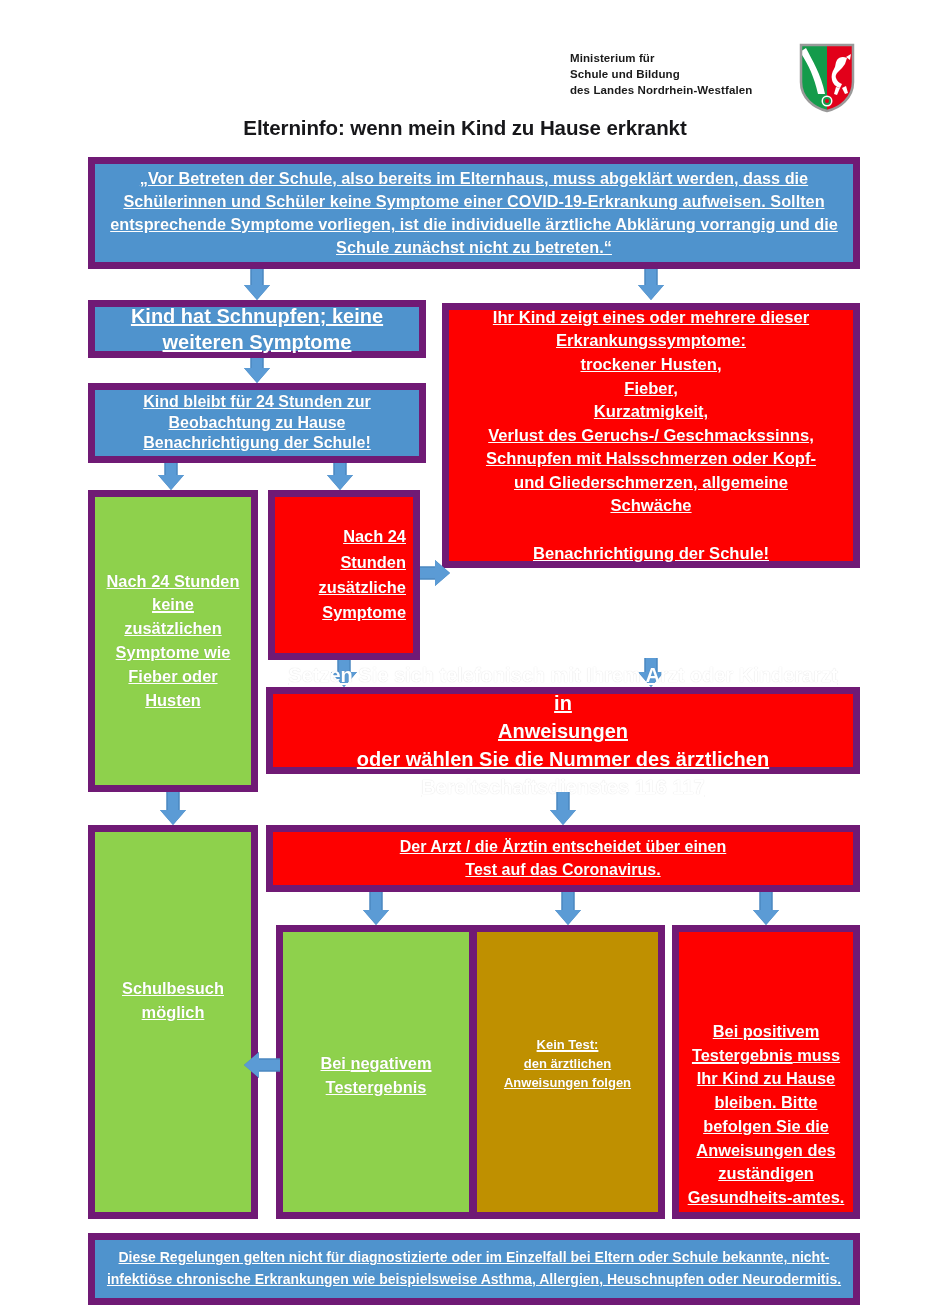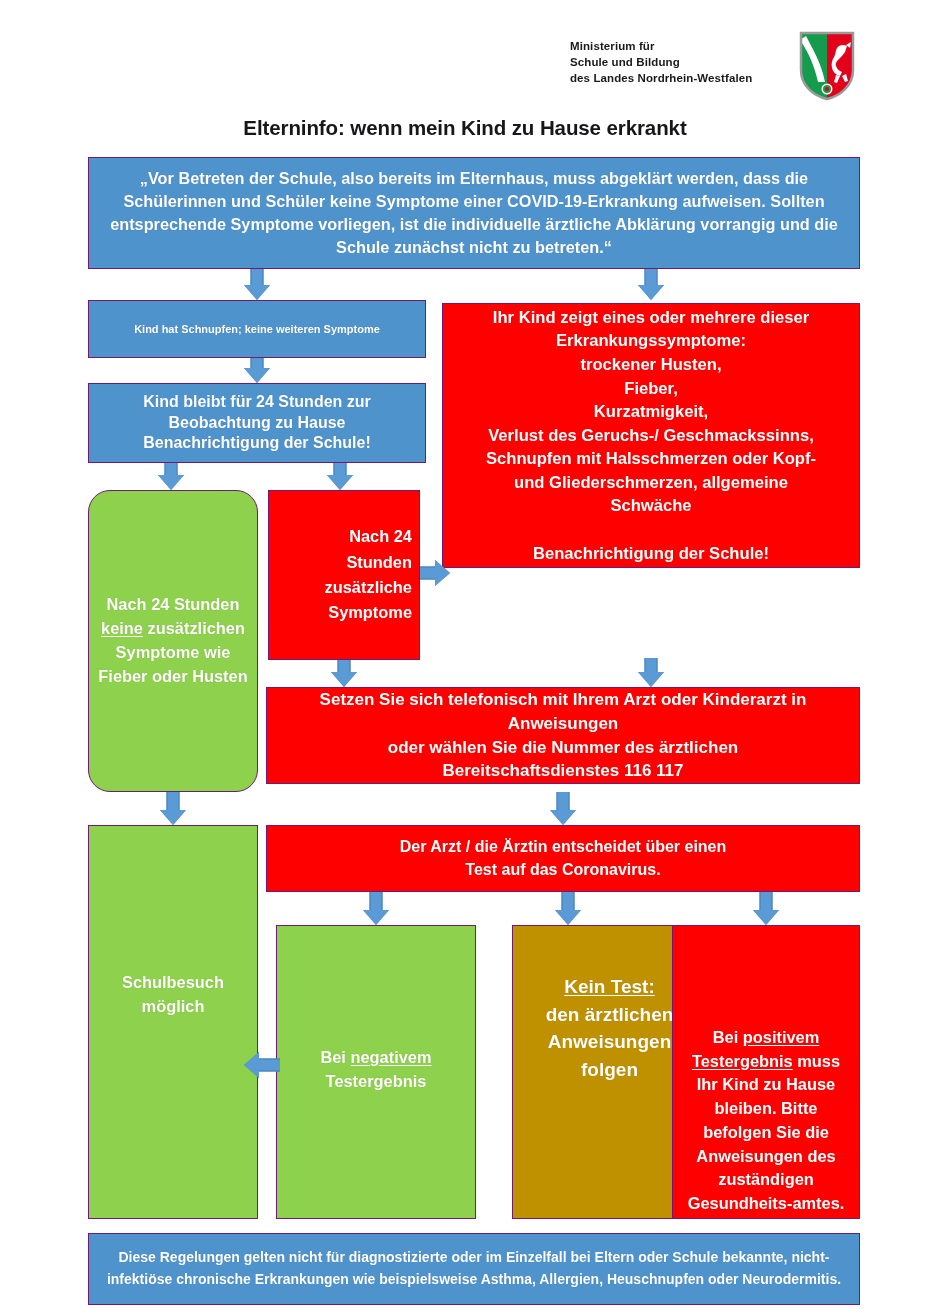--- a/index.html
+++ b/index.html
@@ -11,21 +11,21 @@
   #page {
     position: relative;
     width: 930px; height: 1314px;
     overflow: hidden;
     background: #ffffff;
   }
 
   
   #header-logo-block {
     position: absolute;
-    left: 570px; top: 36px;
+    left: 570px; top: 48px;
     width: 300px; height: 70px;
   }
   #ministry-text {
     position: absolute;
     left: 0; top: 2px;
     font-size: 11.5px;
     font-weight: bold;
     line-height: 16px;
     color: #1a1a1a;
     letter-spacing: .1px;
@@ -46,30 +46,31 @@
     text-align: center;
     font-size: 20.5px;
     font-weight: 600;
     color: #17171a;
     letter-spacing: -.1px;
   }
 
   
   .fbox {
     position: absolute;
-    border: 1px solid #701a75;
+    border: 7px solid #701a75;
     color: #ffffff;
     display: flex;
     align-items: center;
     justify-content: center;
     text-align: center;
     line-height: 1.30;
     font-weight: 600;
     text-shadow: 0 0 1px rgba(0,0,0,.18);
     padding: 2px 7px;
+    text-decoration: underline;
   }
   .fbox > span { display: block; width: 100%; }
   .blue  { background: #4f93cd; }
   .red   { background: #fe0000; }
   .green { background: #8ed14c; }
   .gold  { background: #bf9000; }
   .u { text-decoration: underline; text-underline-offset: 2px; }
 
   
   .arrow-down, .arrow-right, .arrow-left {
@@ -166,21 +167,21 @@
 
   <div class="arrow-down" style="left:244px; top:269px; width:26px; height:31px;">
     <div class="shaft" style="height:17px;"></div>
       <div class="head"></div>
   </div>
   <div class="arrow-down" style="left:638px; top:269px; width:26px; height:31px;">
     <div class="shaft" style="height:17px;"></div>
       <div class="head"></div>
   </div>
 
-  <div class="fbox blue" style="left:88px; top:300px; width:338px; height:58px; font-size:11px;">
+  <div class="fbox blue" style="left:88px; top:300px; width:338px; height:58px; font-size:20px;">
     <span>Kind hat Schnupfen; keine weiteren Symptome</span>
   </div>
 
   <div class="arrow-down" style="left:244px; top:358px; width:26px; height:25px;">
     <div class="shaft" style="height:11px;"></div>
       <div class="head"></div>
   </div>
 
   <div class="fbox blue" style="left:88px; top:383px; width:338px; height:80px; font-size:16px;">
     <span>
@@ -207,21 +208,21 @@
       <span>Fieber,</span><br>
       <span>Kurzatmigkeit,</span><br>
       <span>Verlust des Geruchs-/ Geschmackssinns,</span><br>
       <span>Schnupfen mit Halsschmerzen oder Kopf-</span><br>
       <span>und Gliederschmerzen, allgemeine</span><br>
       <span>Schwäche</span><br><br>
       <span>Benachrichtigung der Schule!</span>
     </span>
   </div>
 
-  <div class="fbox green" style="left:88px; top:490px; width:170px; height:302px; font-size:16.4px; line-height:1.45;border-radius:22px;">
+  <div class="fbox green" style="left:88px; top:490px; width:170px; height:302px; font-size:16.4px; line-height:1.45;">
     <span><span>Nach 24 Stunden </span><span class="u">keine</span><span> zusätzlichen Symptome wie Fieber oder Husten</span></span>
   </div>
 
   <div class="fbox red" style="left:268px; top:490px; width:152px; height:170px; font-size:16.4px; line-height:1.55; justify-content:flex-start; text-align:left; padding-left:14px;">
     <span style="text-align:right;">Nach 24 Stunden zusätzliche Symptome</span>
   </div>
 
   <div class="arrow-right" style="left:420px; top:558px; width:30px; height:30px;">
     <div class="shaft" style="width:18px;"></div>
       <div class="head"></div>
@@ -229,21 +230,21 @@
 
   <div class="arrow-down" style="left:331px; top:660px; width:26px; height:27px;">
     <div class="shaft" style="height:13px;"></div>
       <div class="head"></div>
   </div>
   <div class="arrow-down" style="left:638px; top:658px; width:26px; height:29px;">
     <div class="shaft" style="height:15px;"></div>
       <div class="head"></div>
   </div>
 
-  <div class="fbox red" style="left:266px; top:687px; width:594px; height:97px; font-size:17px; line-height:1.40;">
+  <div class="fbox red" style="left:266px; top:687px; width:594px; height:87px; font-size:20px; line-height:1.40;">
     <span>
       <span>Setzen Sie sich telefonisch mit Ihrem Arzt oder Kinderarzt in</span><br>
       <span>Anweisungen</span><br>
       <span>oder wählen Sie die Nummer des ärztlichen</span><br>
       <span>Bereitschaftsdienstes 116 117</span>
     </span>
   </div>
 
   <div class="arrow-down" style="left:550px; top:792px; width:26px; height:33px;">
     <div class="shaft" style="height:19px;"></div>
@@ -283,21 +284,21 @@
       <span>Schulbesuch</span><br>
       <span>möglich</span>
     </span>
   </div>
 
   <div class="arrow-left" style="left:244px; top:1050px; width:36px; height:30px;">
     <div class="shaft" style="width:24px;"></div>
       <div class="head"></div>
   </div>
 
-  <div class="fbox gold" style="left:470px; top:925px; width:195px; height:294px; font-size:19px; line-height:1.45; align-items:flex-start; padding-top:47px;margin-left:42px;">
+  <div class="fbox gold" style="left:470px; top:925px; width:195px; height:294px; font-size:13px; line-height:1.45; align-items:flex-start; padding-top:104px;">
     <span><span class="u">Kein Test:</span><br><span>den ärztlichen Anweisungen folgen</span></span>
   </div>
 
   <div class="fbox red" style="left:672px; top:925px; width:188px; height:294px; font-size:16.4px; line-height:1.45; align-items:flex-end; padding-top:28px;">
     <span><span>Bei </span><span class="u">positivem Testergebnis</span><span> muss Ihr Kind zu Hause bleiben. Bitte befolgen Sie die Anweisungen des zuständigen Gesundheits-amtes.</span></span>
   </div>
 
   <div class="fbox blue" style="left:88px; top:1233px; width:772px; height:72px; font-size:14px; line-height:1.55;">
     <span>Diese Regelungen gelten nicht für diagnostizierte oder im Einzelfall bei Eltern oder Schule bekannte, nicht-infektiöse chronische Erkrankungen wie beispielsweise Asthma, Allergien, Heuschnupfen oder Neurodermitis.</span>
   </div>

